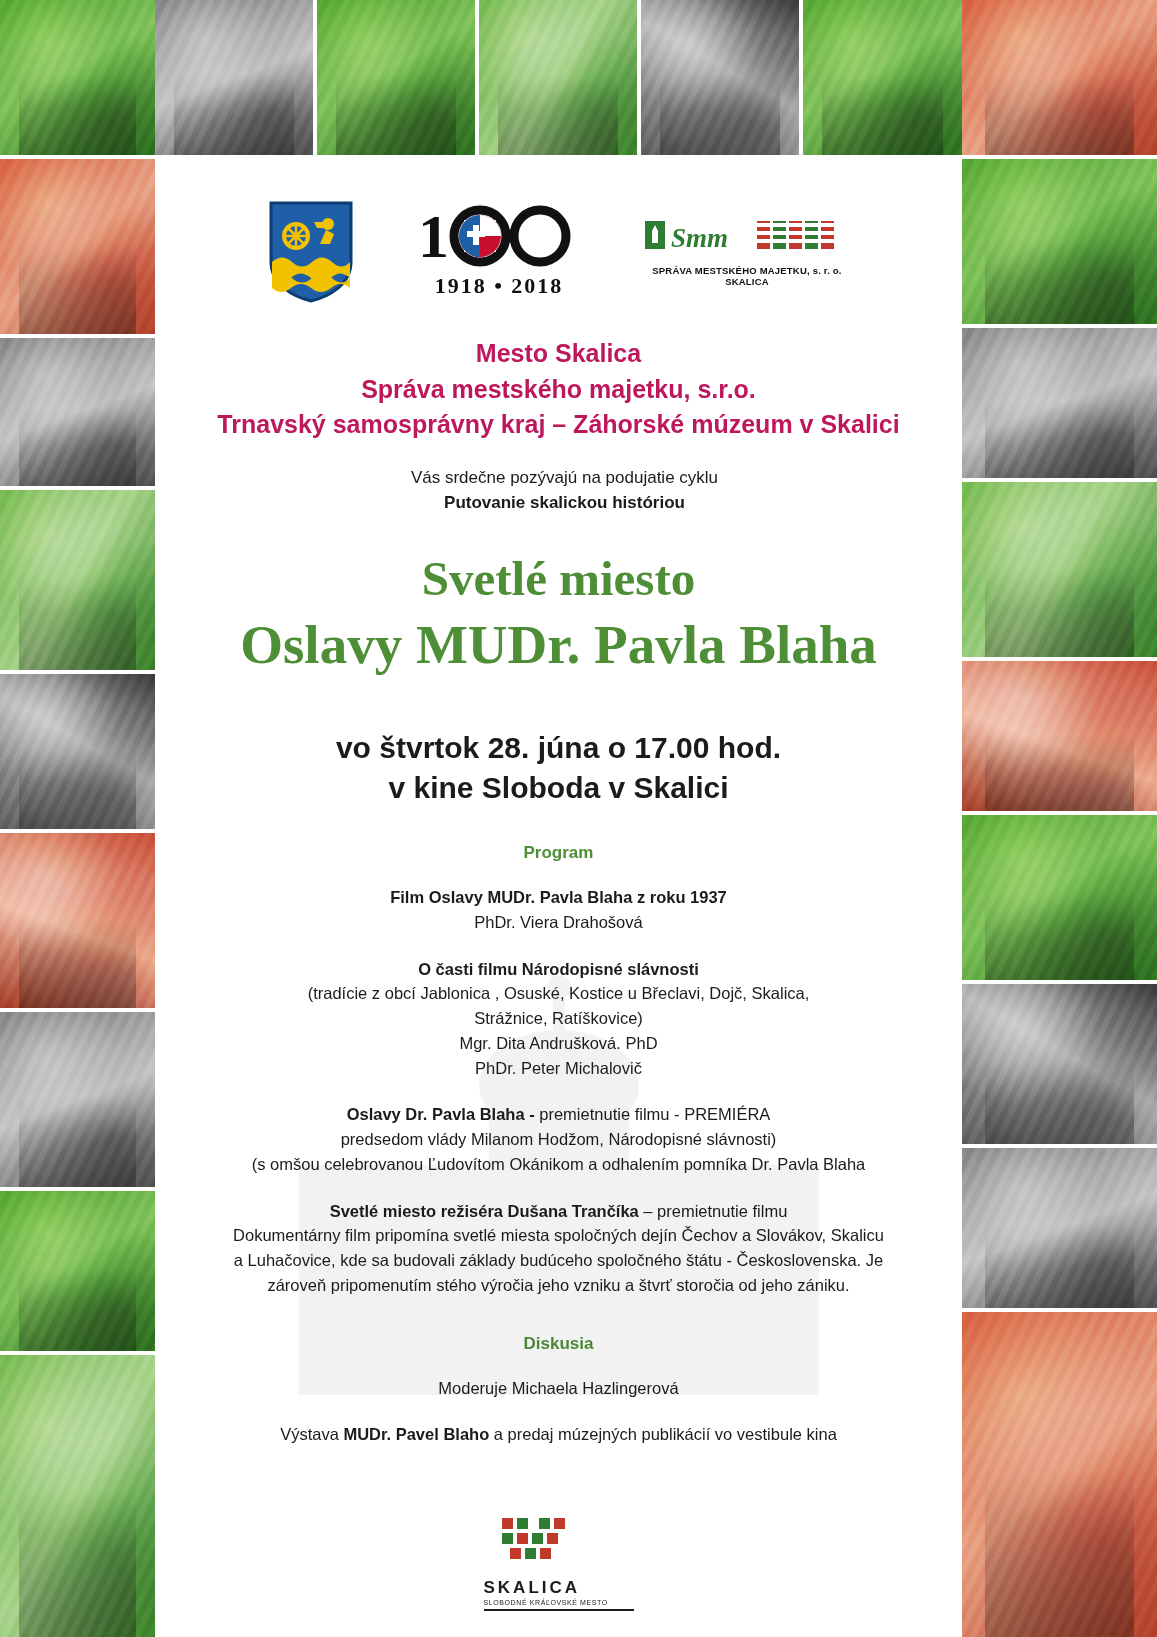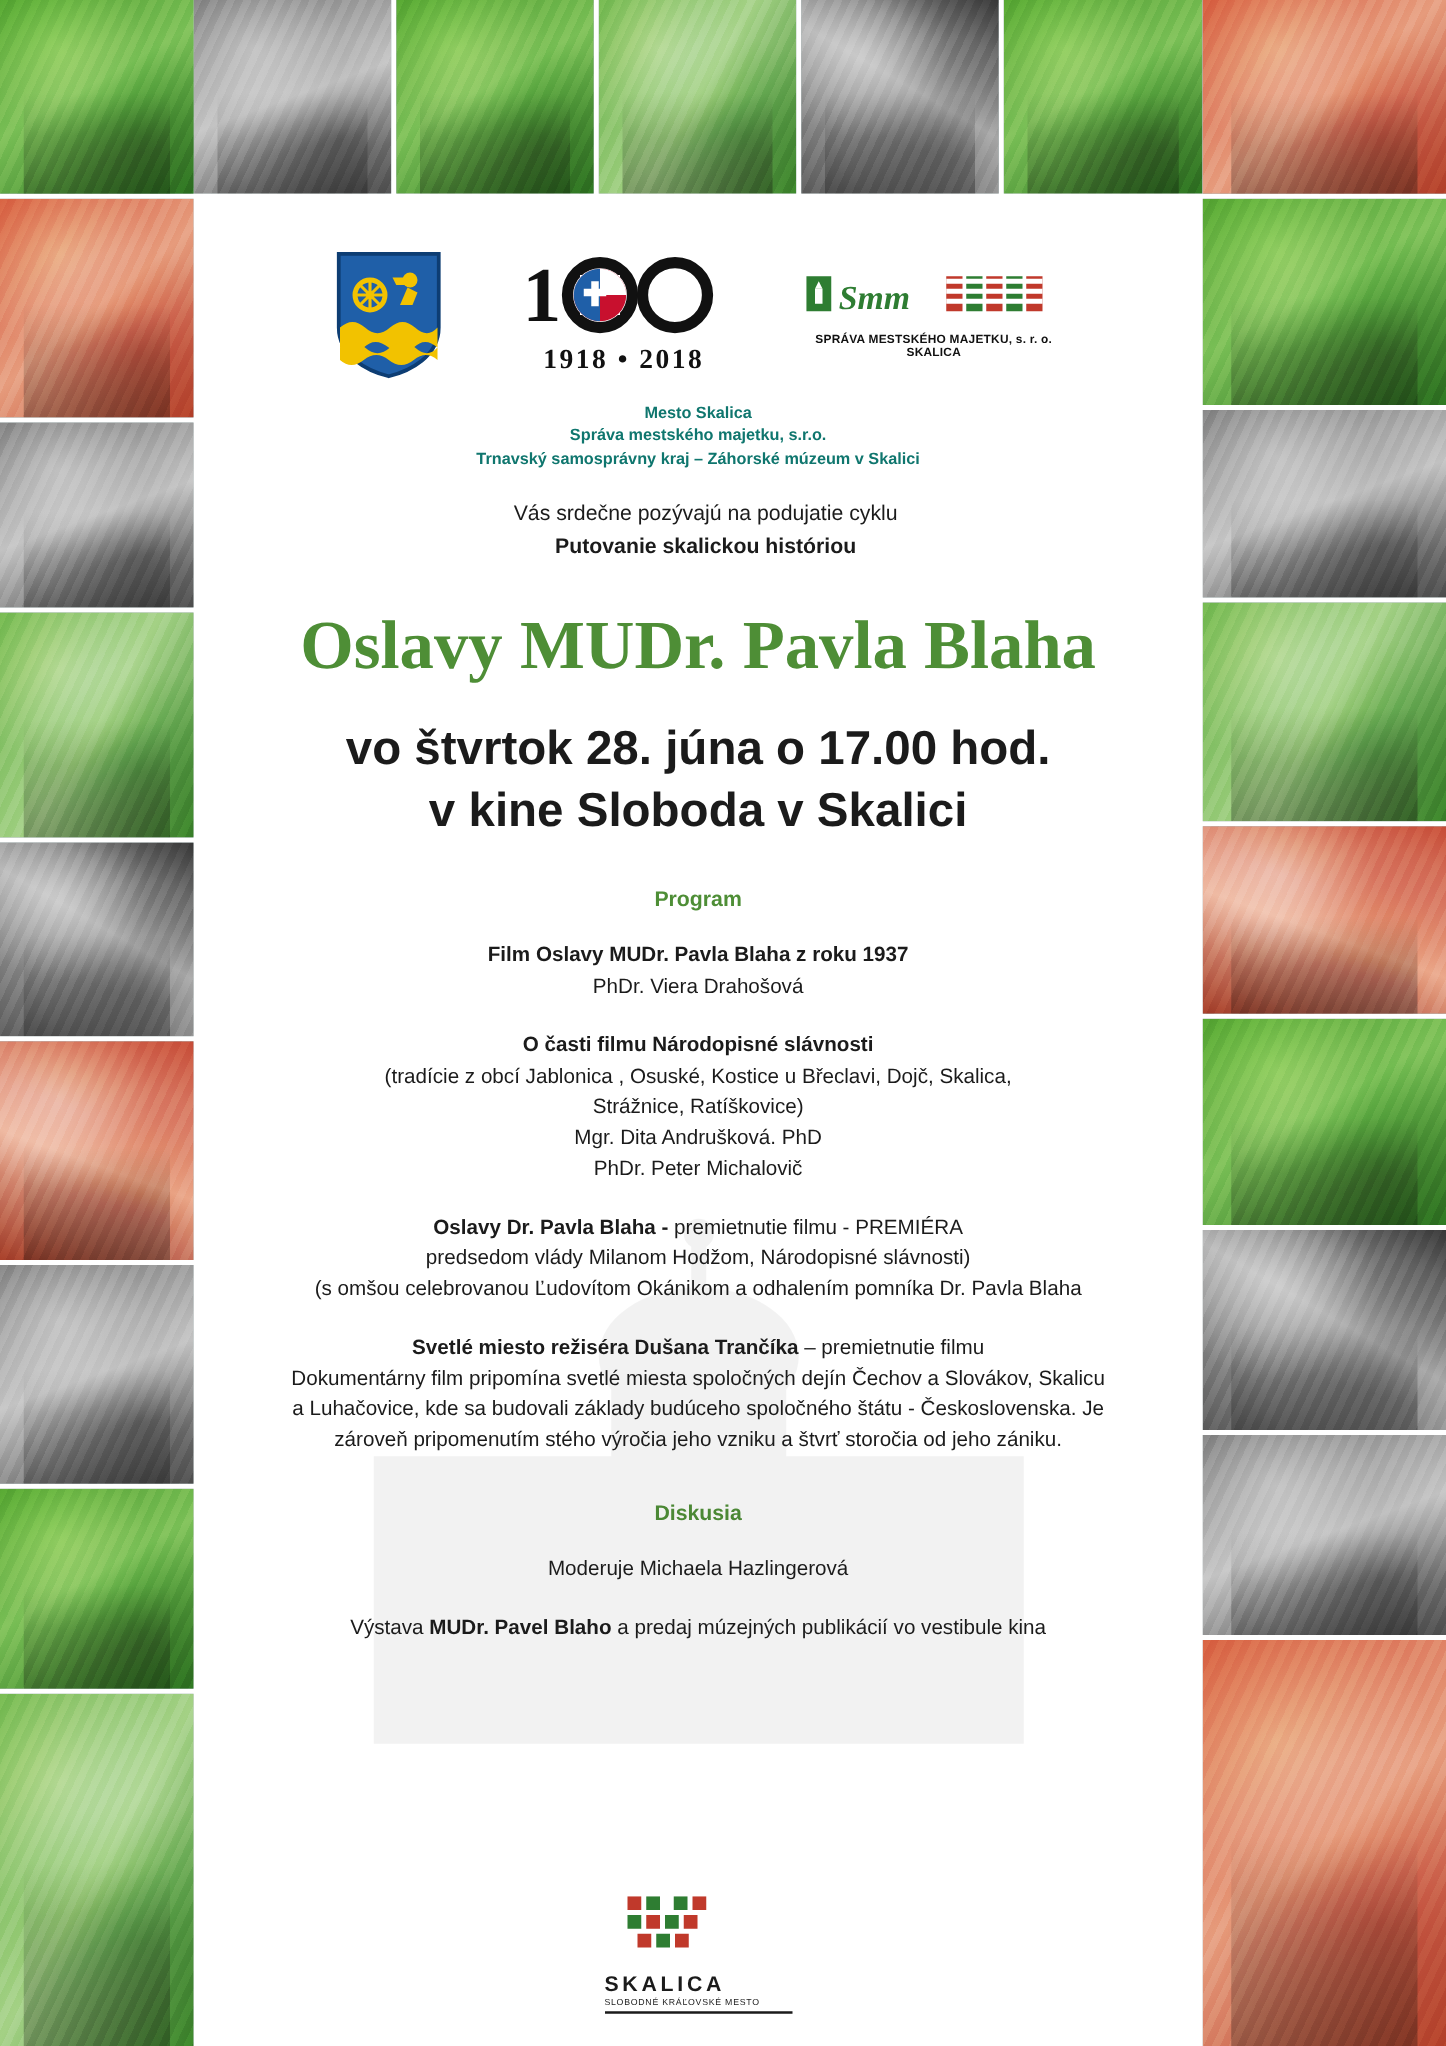--- a/index.html
+++ b/index.html
@@ -117,24 +117,24 @@
   .smm { width: 205px; text-align: center; }
   .smm .smmsub {
     font-size: 9.5px;
     color: #111;
     letter-spacing: .2px;
     margin-top: 2px;
     font-weight: bold;
   }
 
   .org {
-    margin-top: 14px;
-    font-size: 13px;
-    font-weight: bold;
-    color: #0f766e;
+    margin-top: 29px;
+    font-size: 25px;
+    font-weight: bold;
+    color: #be185d;
     line-height: 1.42;
   }
   .invite {
     margin-top: 22px;
     font-size: 17px;
     color: #1b1b1b;
     line-height: 1.5;
     padding-left: 12px;
   }
   .invite .b { font-weight: bold; }
@@ -143,22 +143,22 @@
     margin-top: 36px;
     font-family: "Liberation Serif", serif;
     color: #4e8e36;
     font-weight: bold;
     line-height: 1.12;
   }
   .title .l1 { font-size: 49px; display: block; }
   .title .l2 { font-size: 55px; display: block; margin-top: 8px; }
 
   .when {
-    margin-top: 27px;
-    font-size: 38px;
+    margin-top: 52px;
+    font-size: 30px;
     font-weight: bold;
     color: #1b1b1b;
     line-height: 1.32;
   }
 
   .section-label {
     margin-top: 36px;
     font-size: 17px;
     color: #4e8e36;
     font-weight: bold;
@@ -347,20 +347,21 @@
       <div>Správa mestského majetku, s.r.o.</div>
       <div>Trnavský samosprávny kraj – Záhorské múzeum v Skalici</div>
     </div>
 
     <div class="invite">
       <div>Vás srdečne pozývajú na podujatie cyklu</div>
       <div class="b">Putovanie skalickou históriou</div>
     </div>
 
     <div class="title">
+      <span class="l1">Svetlé miesto</span>
       <span class="l2">Oslavy MUDr. Pavla Blaha</span>
     </div>
 
     <div class="when">
       <div>vo štvrtok 28. júna o 17.00 hod.</div>
       <div>v kine Sloboda v Skalici</div>
     </div>
 
     <div class="section-label">Program</div>
 

